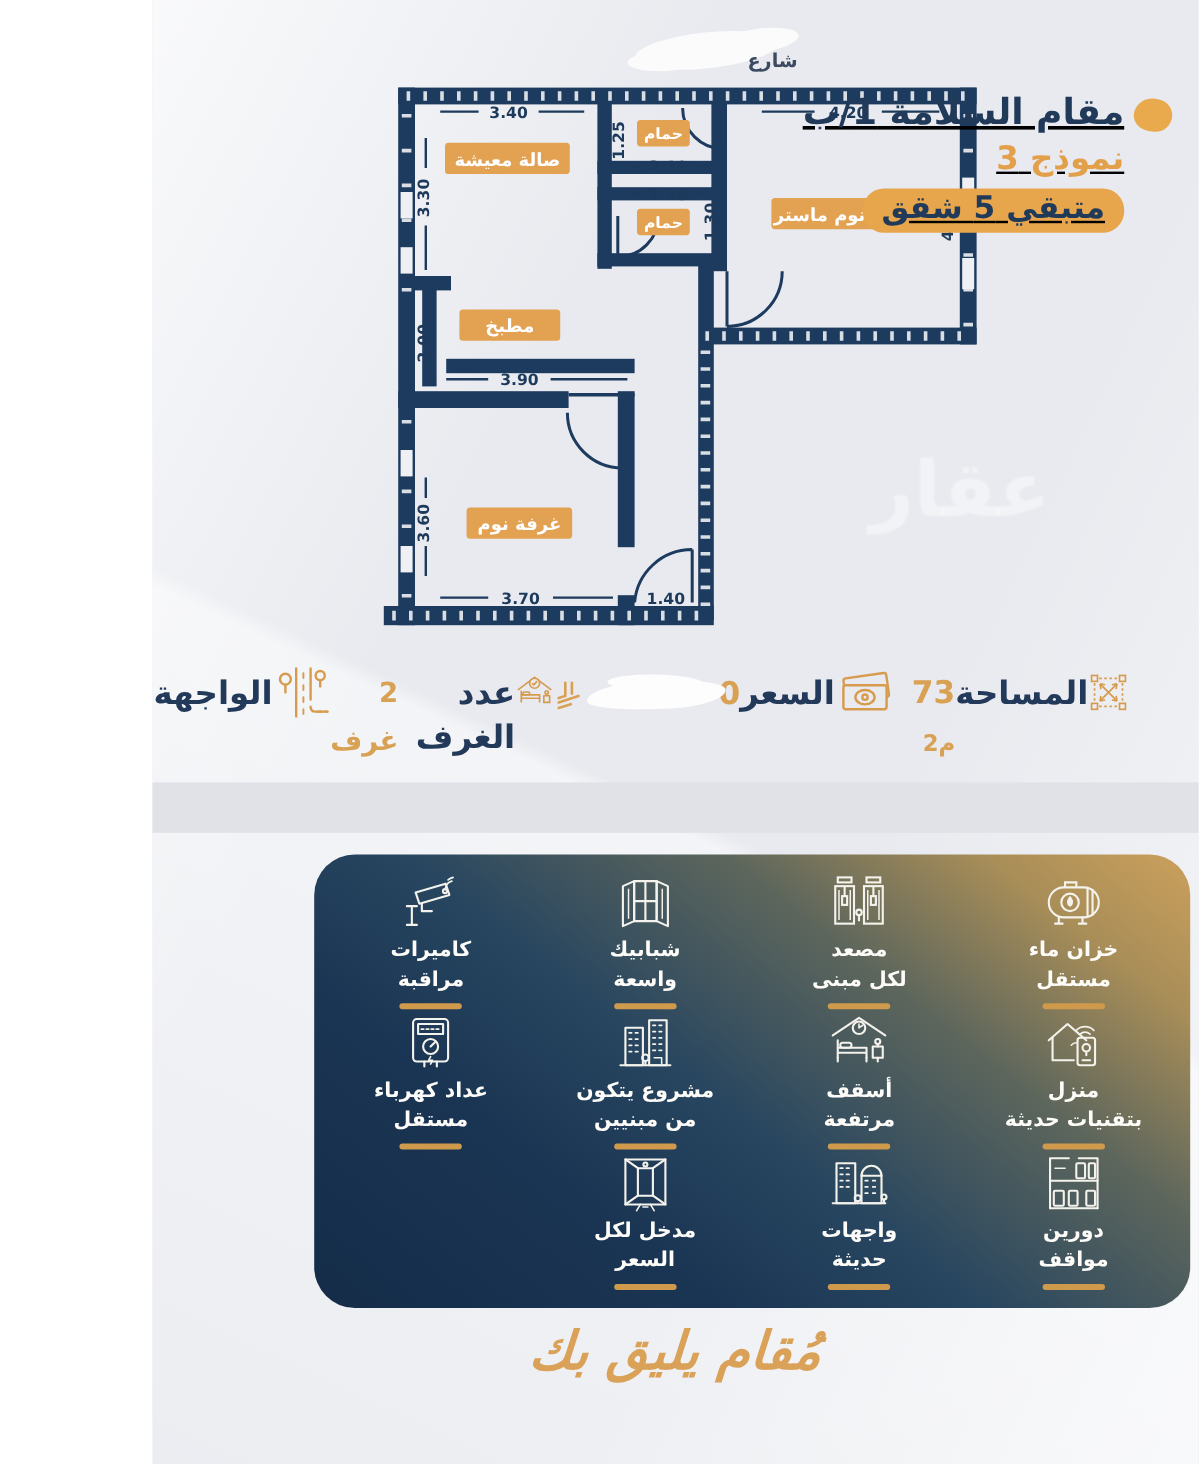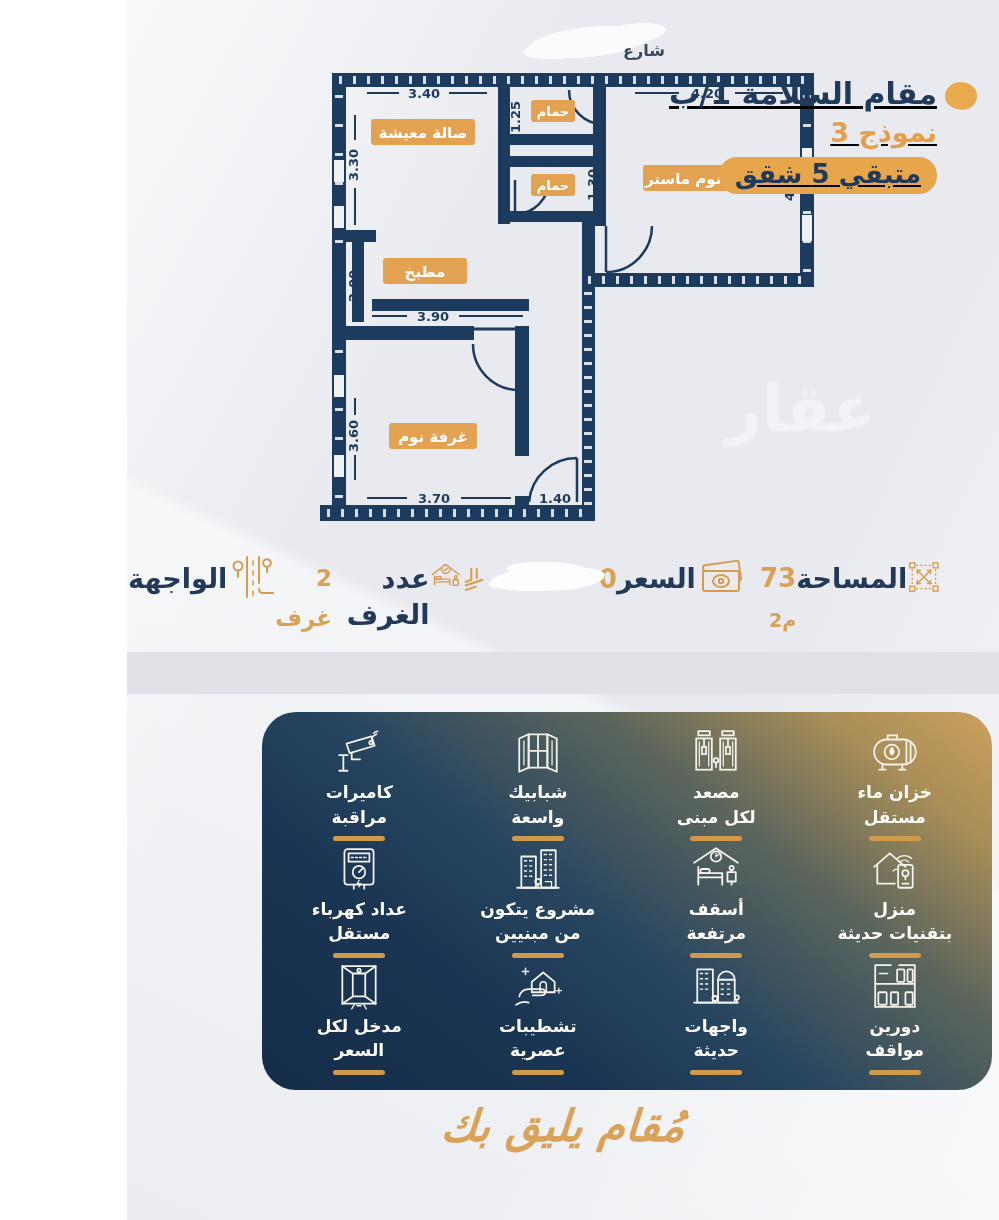--- a/index.html
+++ b/index.html
@@ -455,37 +455,20 @@
             <path d="M44 37 V40"></path>
         </g>
       </svg>
       <div class="feature-label">
         <div>واجهات</div>
           <div>حديثة</div>
       </div>
       <div class="feature-underline"></div>
     </div>
 
-    <div class="feature">
-      <svg class="feature-icon" width="52" height="50" viewBox="0 0 48 48">
-        <g stroke="#f4f2ec" stroke-width="1.7" fill="none" stroke-linejoin="round" stroke-linecap="round">
-          <path d="M18 20 L29 11 L40 20 V30 H18 Z"></path>
-          <path d="M26 30 v-7 a3 3 0 0 1 6 0 v7" stroke-width="1.4"></path>
-          <path d="M6 34 q2 -7 9 -7 h12 q4 0 4 3 t-4 3 h-8"></path>
-          <path d="M3 42 q6 -4 12 -2"></path>
-          <path d="M12 7 v6 M9 10 h6" stroke-width="1.4"></path>
-          <path d="M44 26 v5 M41.5 28.5 h5" stroke-width="1.2"></path>
-        </g>
-      </svg>
-      <div class="feature-label">
-        <div>تشطيبات</div>
-          <div>عصرية</div>
-      </div>
-      <div class="feature-underline"></div>
-    </div>
 
     <div class="feature">
       <svg class="feature-icon" width="50" height="50" viewBox="0 0 48 48">
         <g stroke="#f4f2ec" stroke-width="1.7" fill="none" stroke-linejoin="round" stroke-linecap="round">
           <rect x="8" y="5" width="32" height="36"></rect>
           <rect x="18" y="12" width="12" height="22"></rect>
           <path d="M8 5 L18 12 M40 5 L30 12 M8 41 L18 34 M40 41 L30 34"></path>
           <circle cx="24" cy="9" r="1.6"></circle>
           <path d="M20 41 L17 46 M28 41 L31 46 M22 43 h4" stroke-width="1.3"></path>
         </g>

